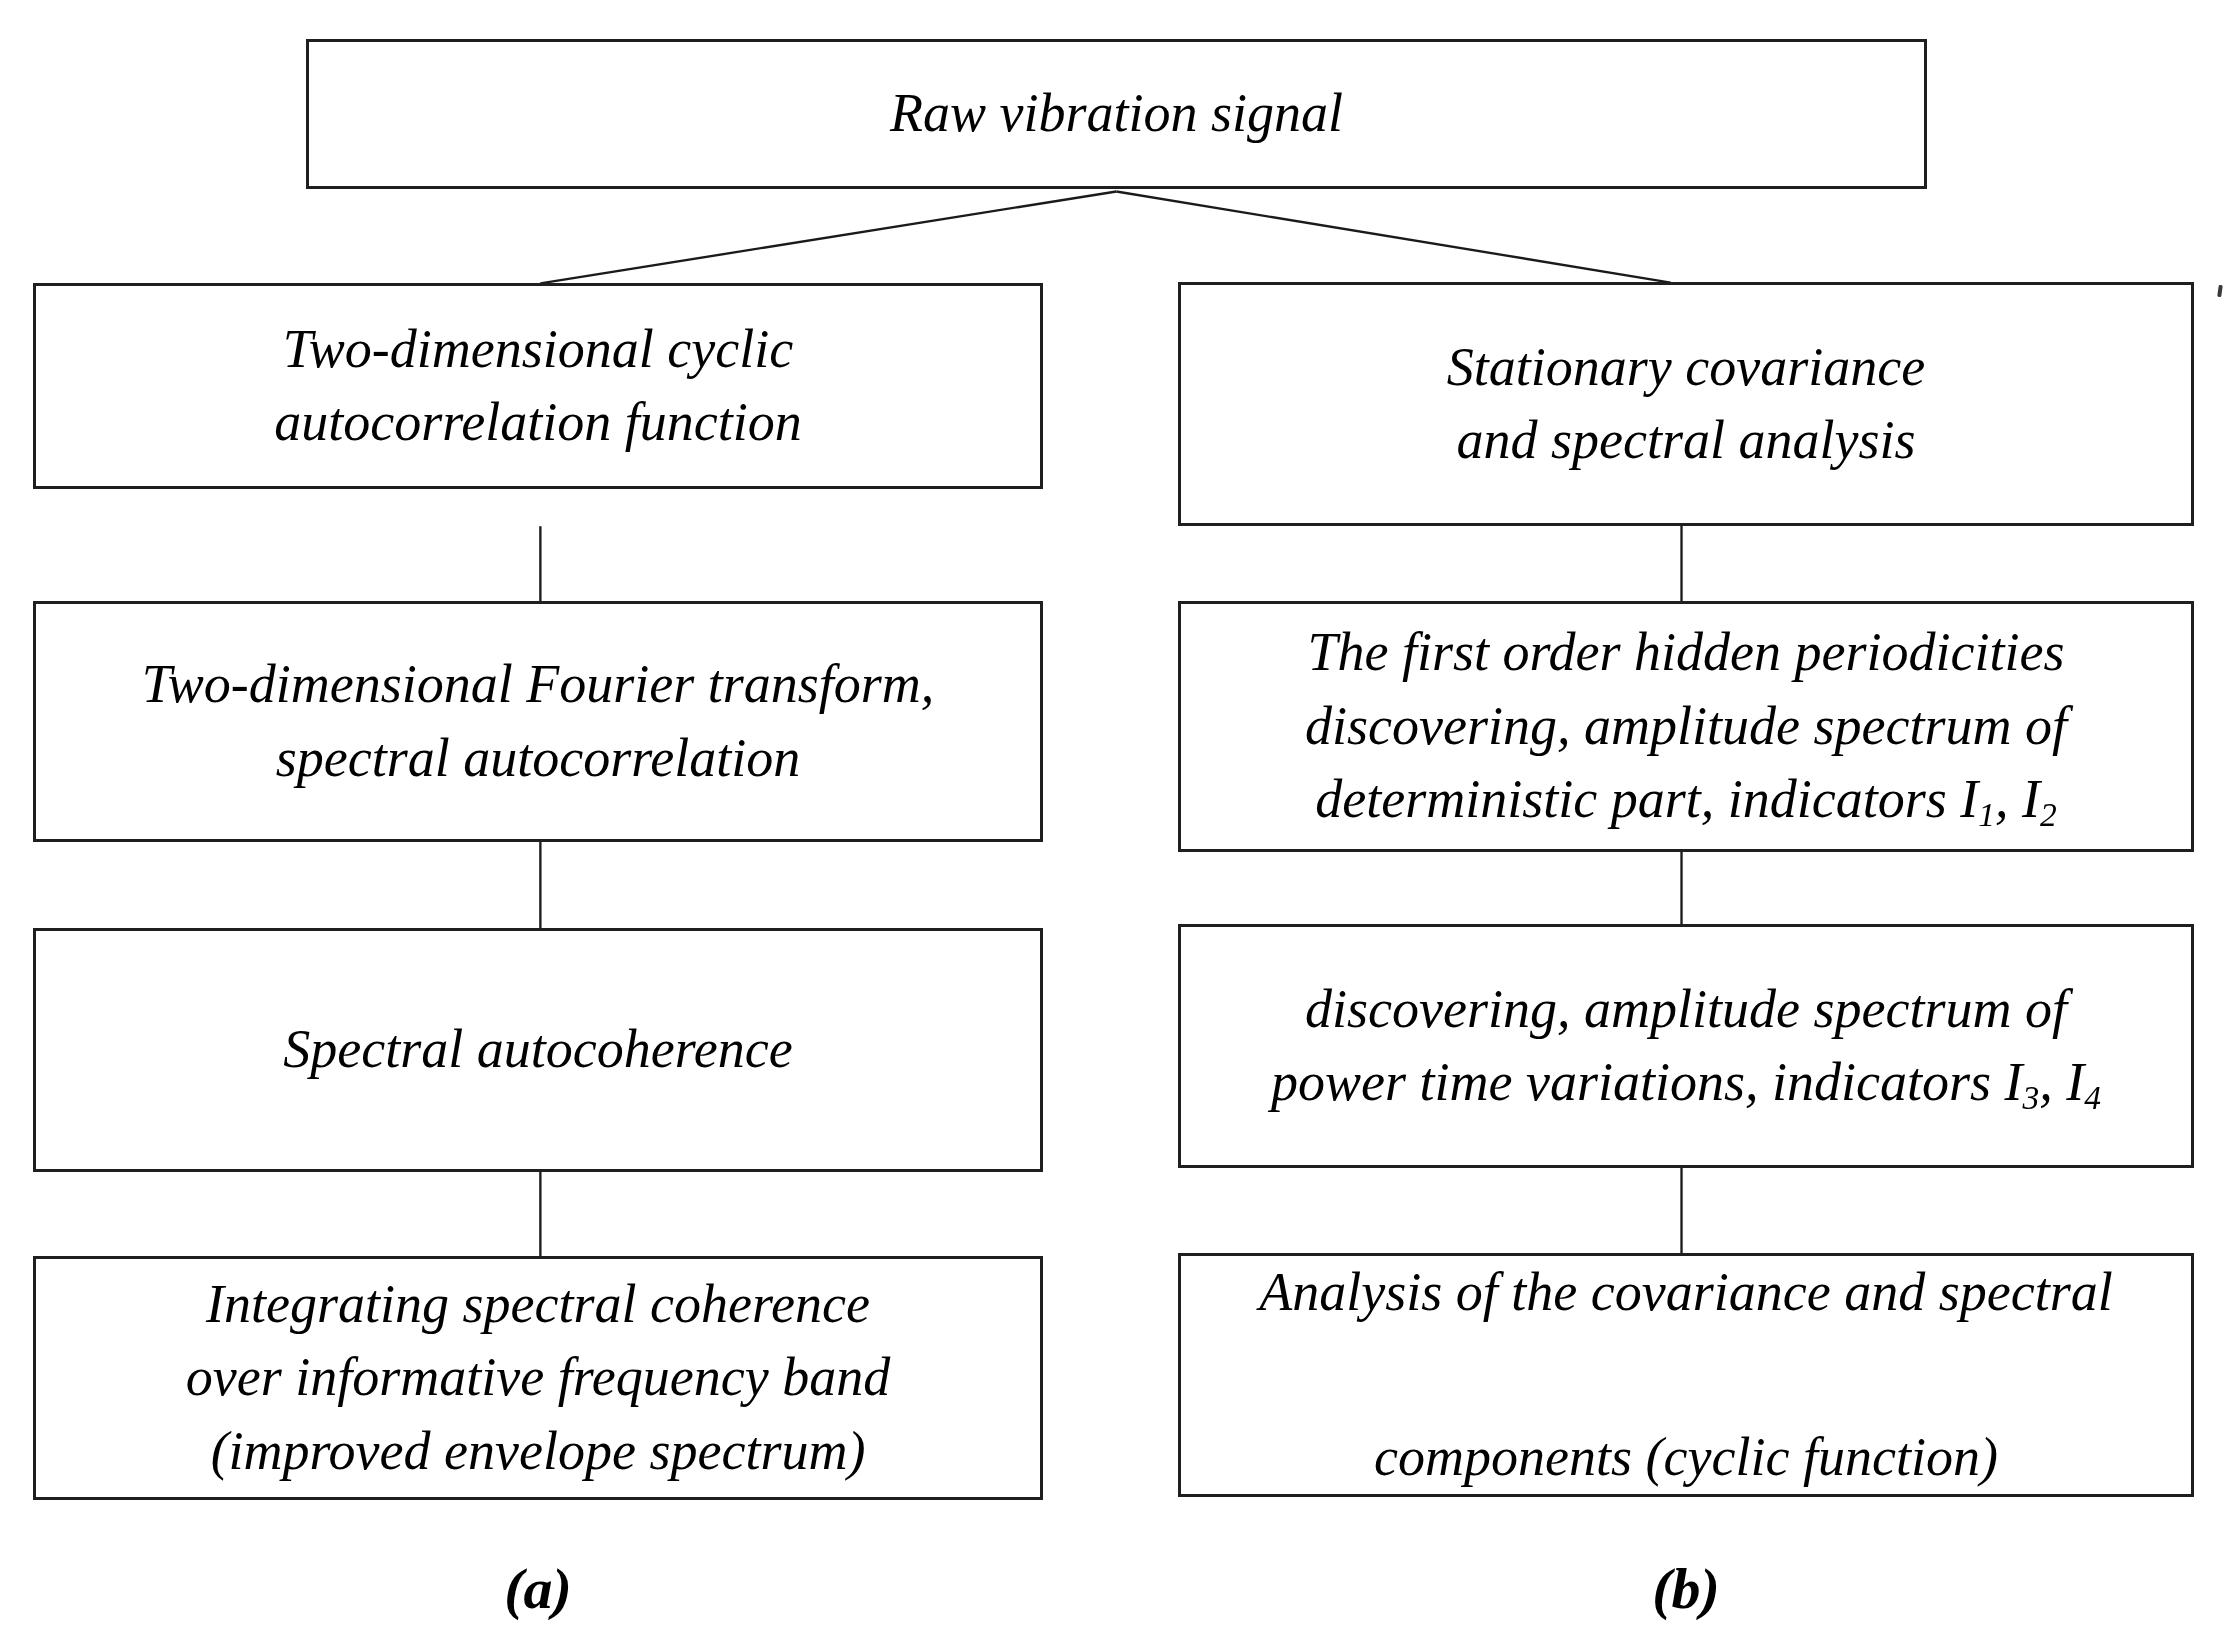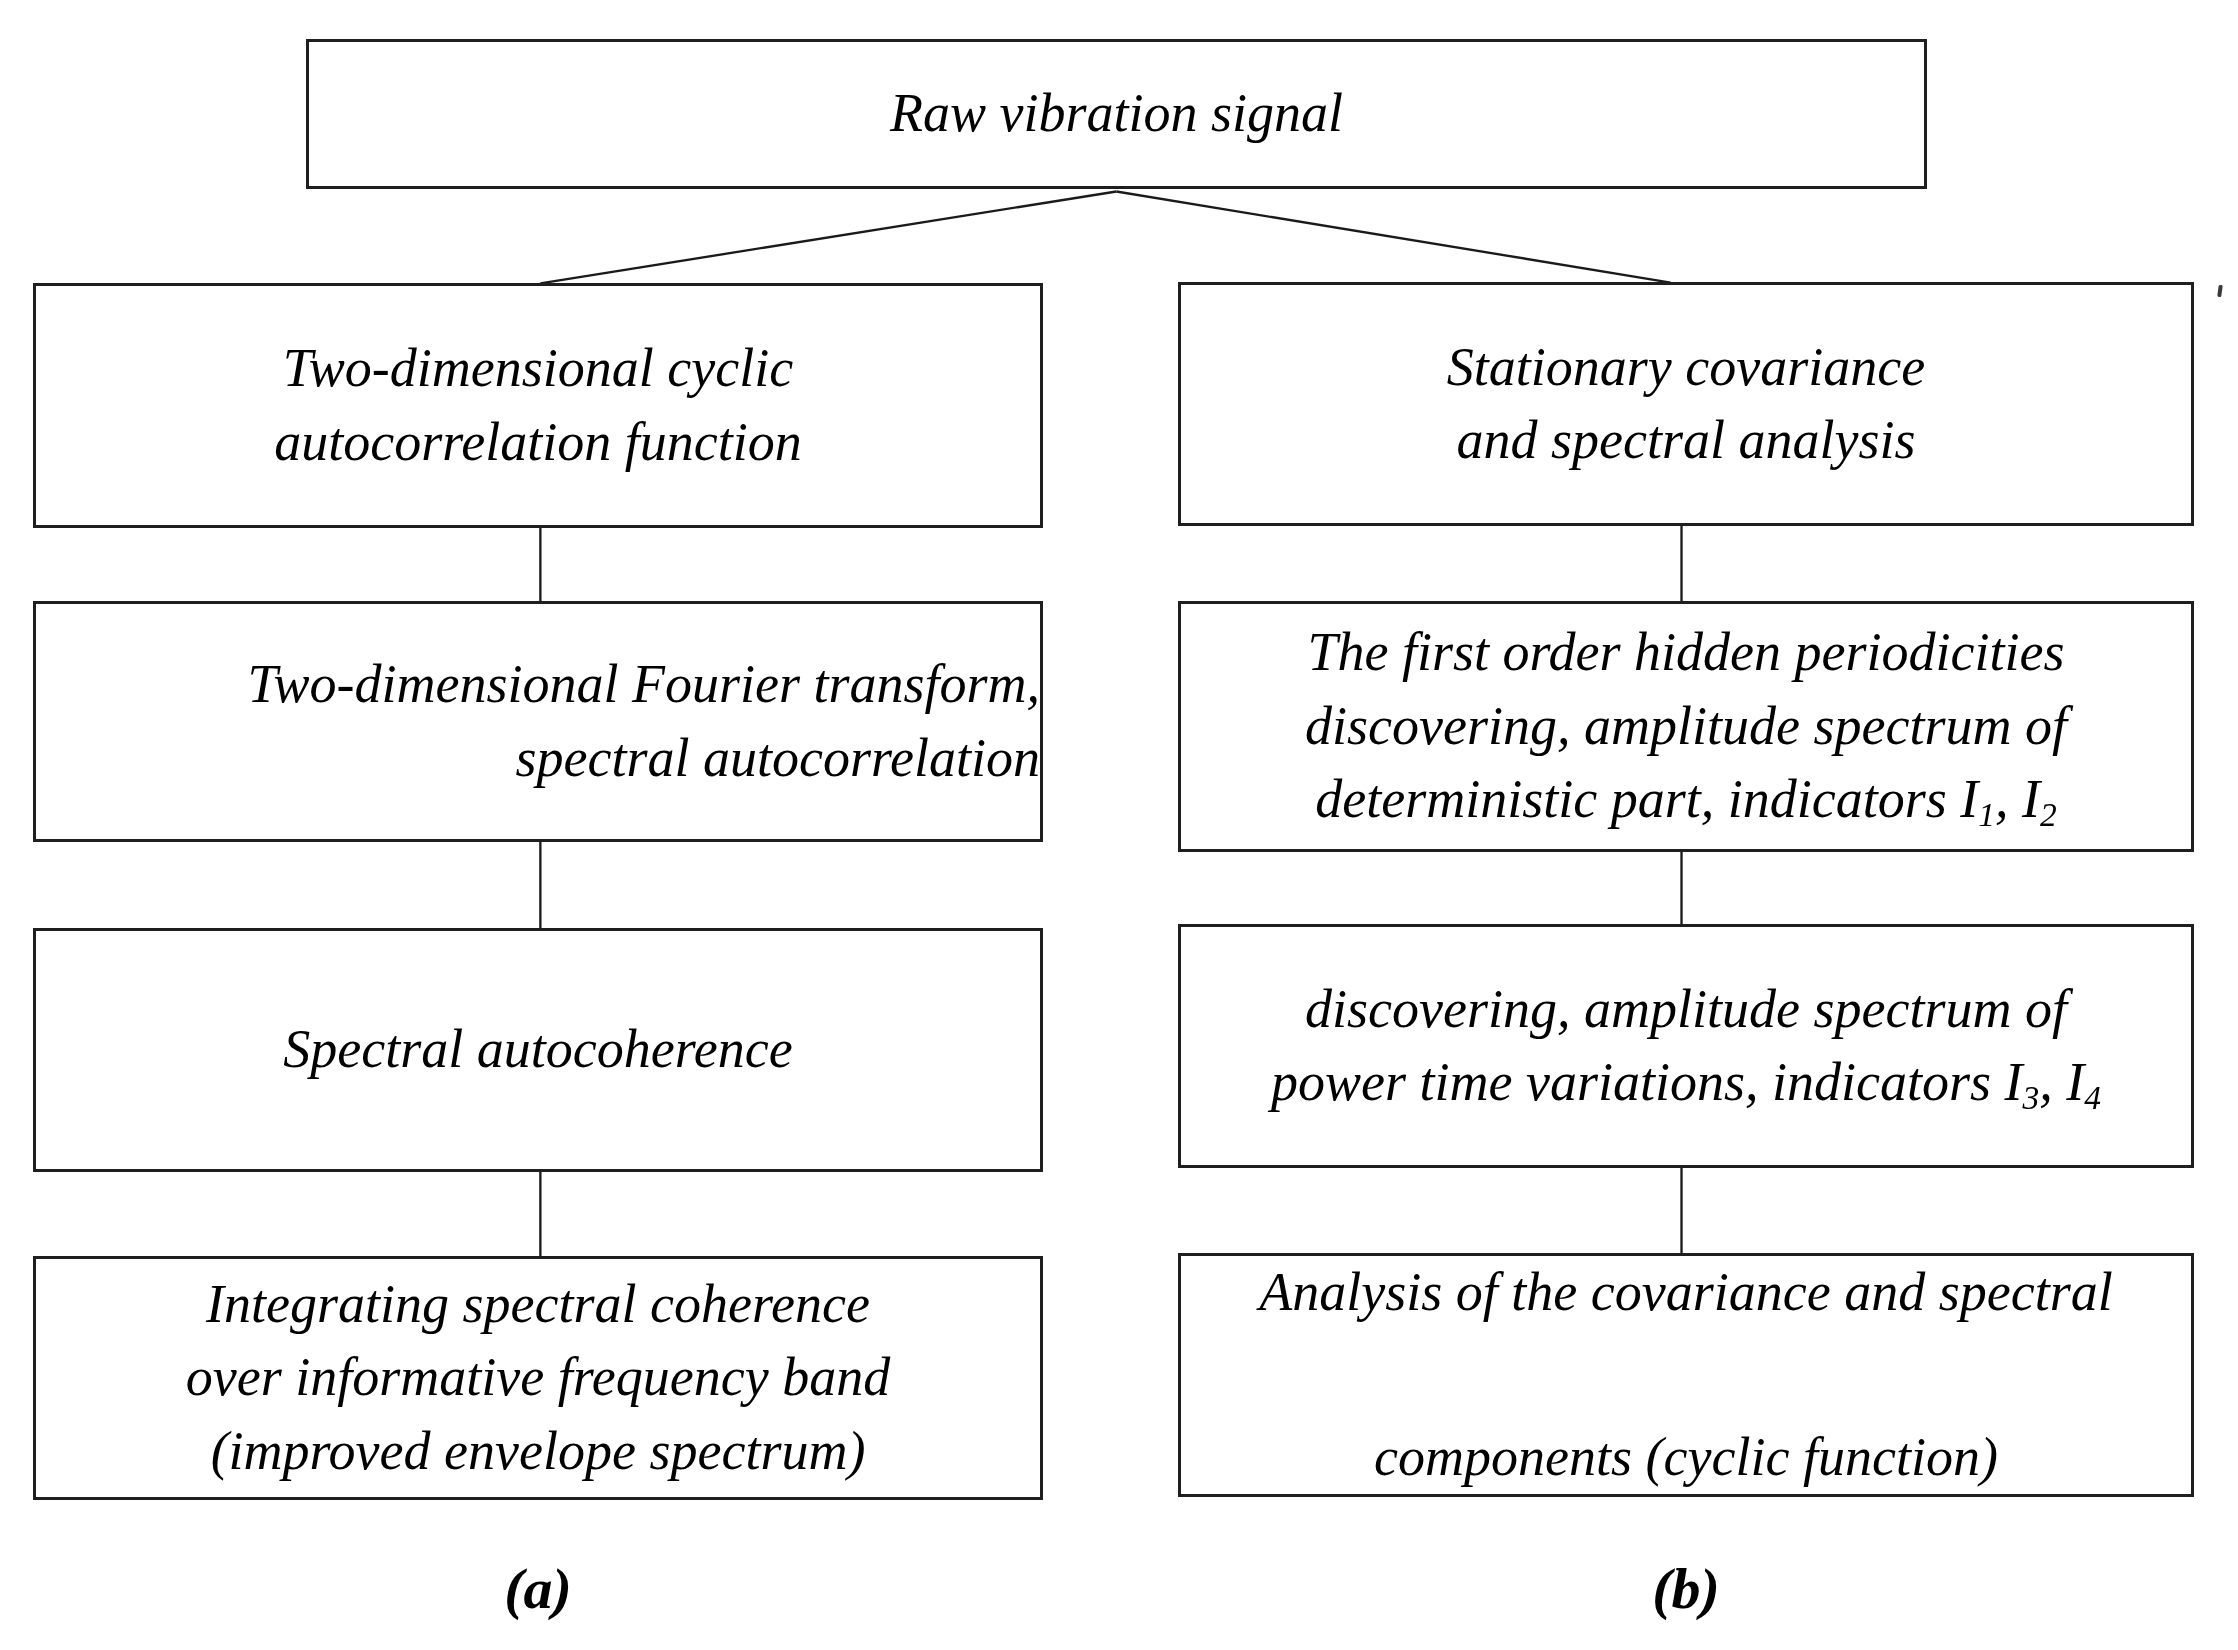--- a/index.html
+++ b/index.html
@@ -45,22 +45,22 @@
     line-height: 1.36;
     color: var(--text);
   }
   .box .line { white-space: nowrap; }
   .subscript {
     font-size: 0.62em;
     vertical-align: -0.28em;
     line-height: 0;
   }
   .top-box    { left: 306px;  top: 39px;   width: 1621px; height: 150px; }
-  .box-a1     { left: 33px;   top: 283px;  width: 1010px; height: 245px; }
-  .box-a2     { left: 33px;   top: 601px;  width: 1010px; height: 241px; align-items: flex-end; }
+  .box-a1     { left: 33px;   top: 283px;  width: 1010px; height: 206px; }
+  .box-a2     { left: 33px;   top: 601px;  width: 1010px; height: 241px; }
   .box-a3     { left: 33px;   top: 928px; width: 1010px; height: 244px; }
   .box-a4     { left: 33px;   top: 1256px; width: 1010px; height: 244px; align-items: center; }
   .box-b1     { left: 1178px; top: 282px;  width: 1016px; height: 244px; }
   .box-b2     { left: 1178px; top: 601px;  width: 1016px; height: 251px; }
   .box-b3     { left: 1178px; top: 924px; width: 1016px; height: 244px; }
   .box-b4     { left: 1178px; top: 1253px; width: 1016px; height: 244px; justify-content: space-between; }
   .caption {
     position: absolute;
     text-align: center;
     font-weight: bold;

